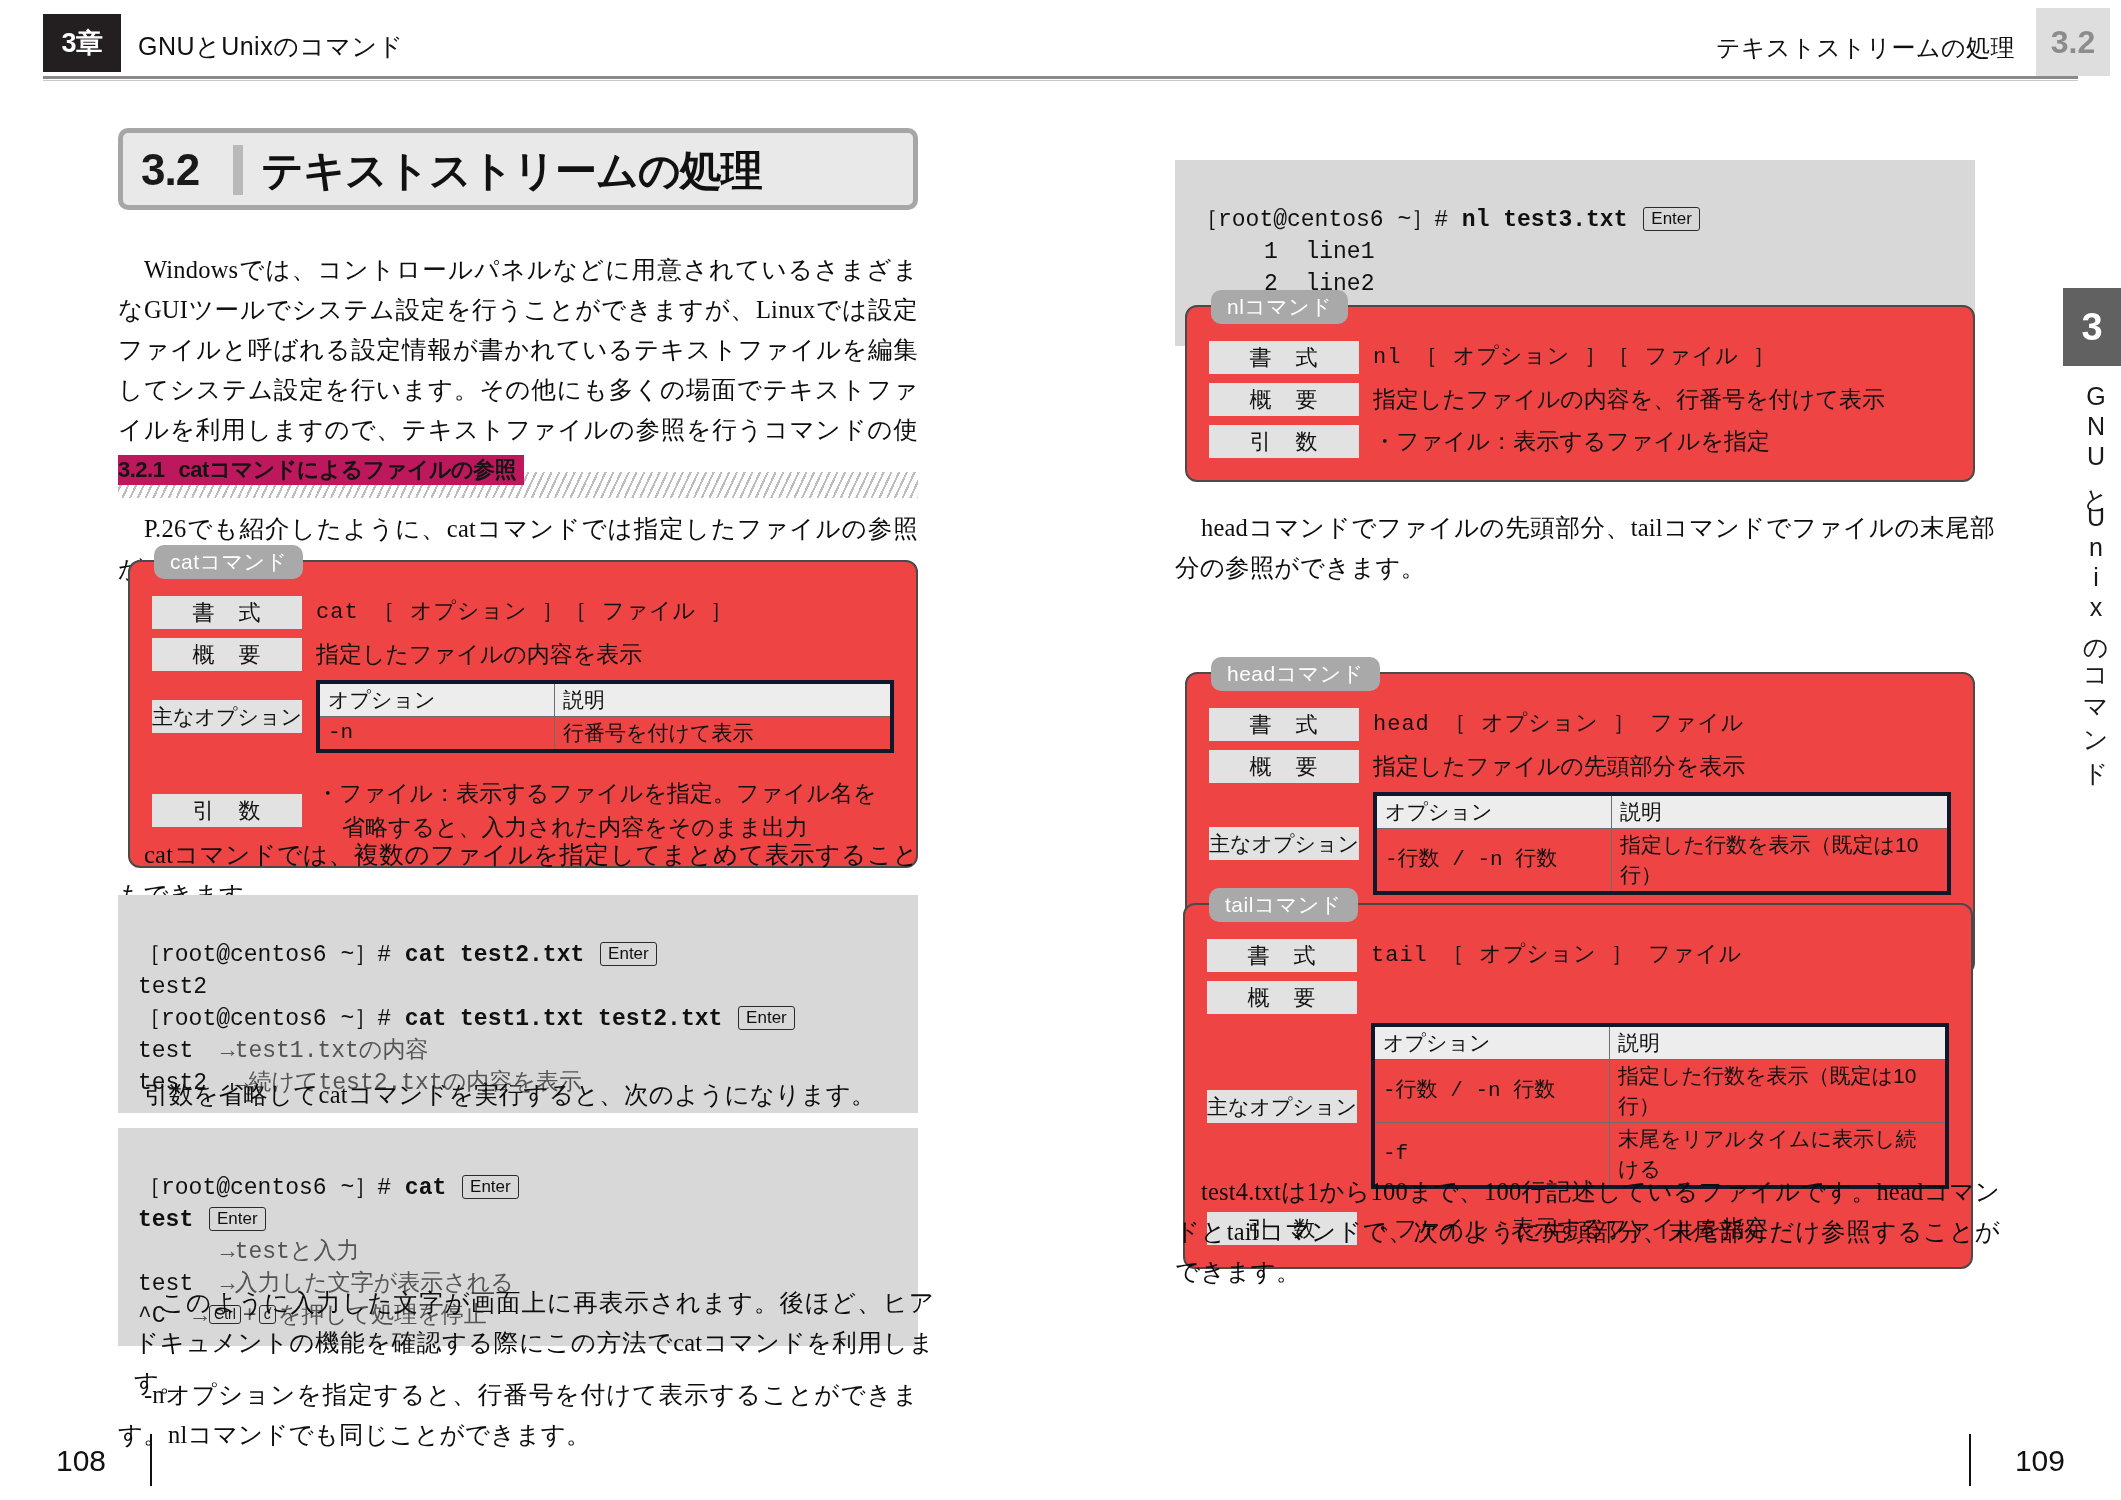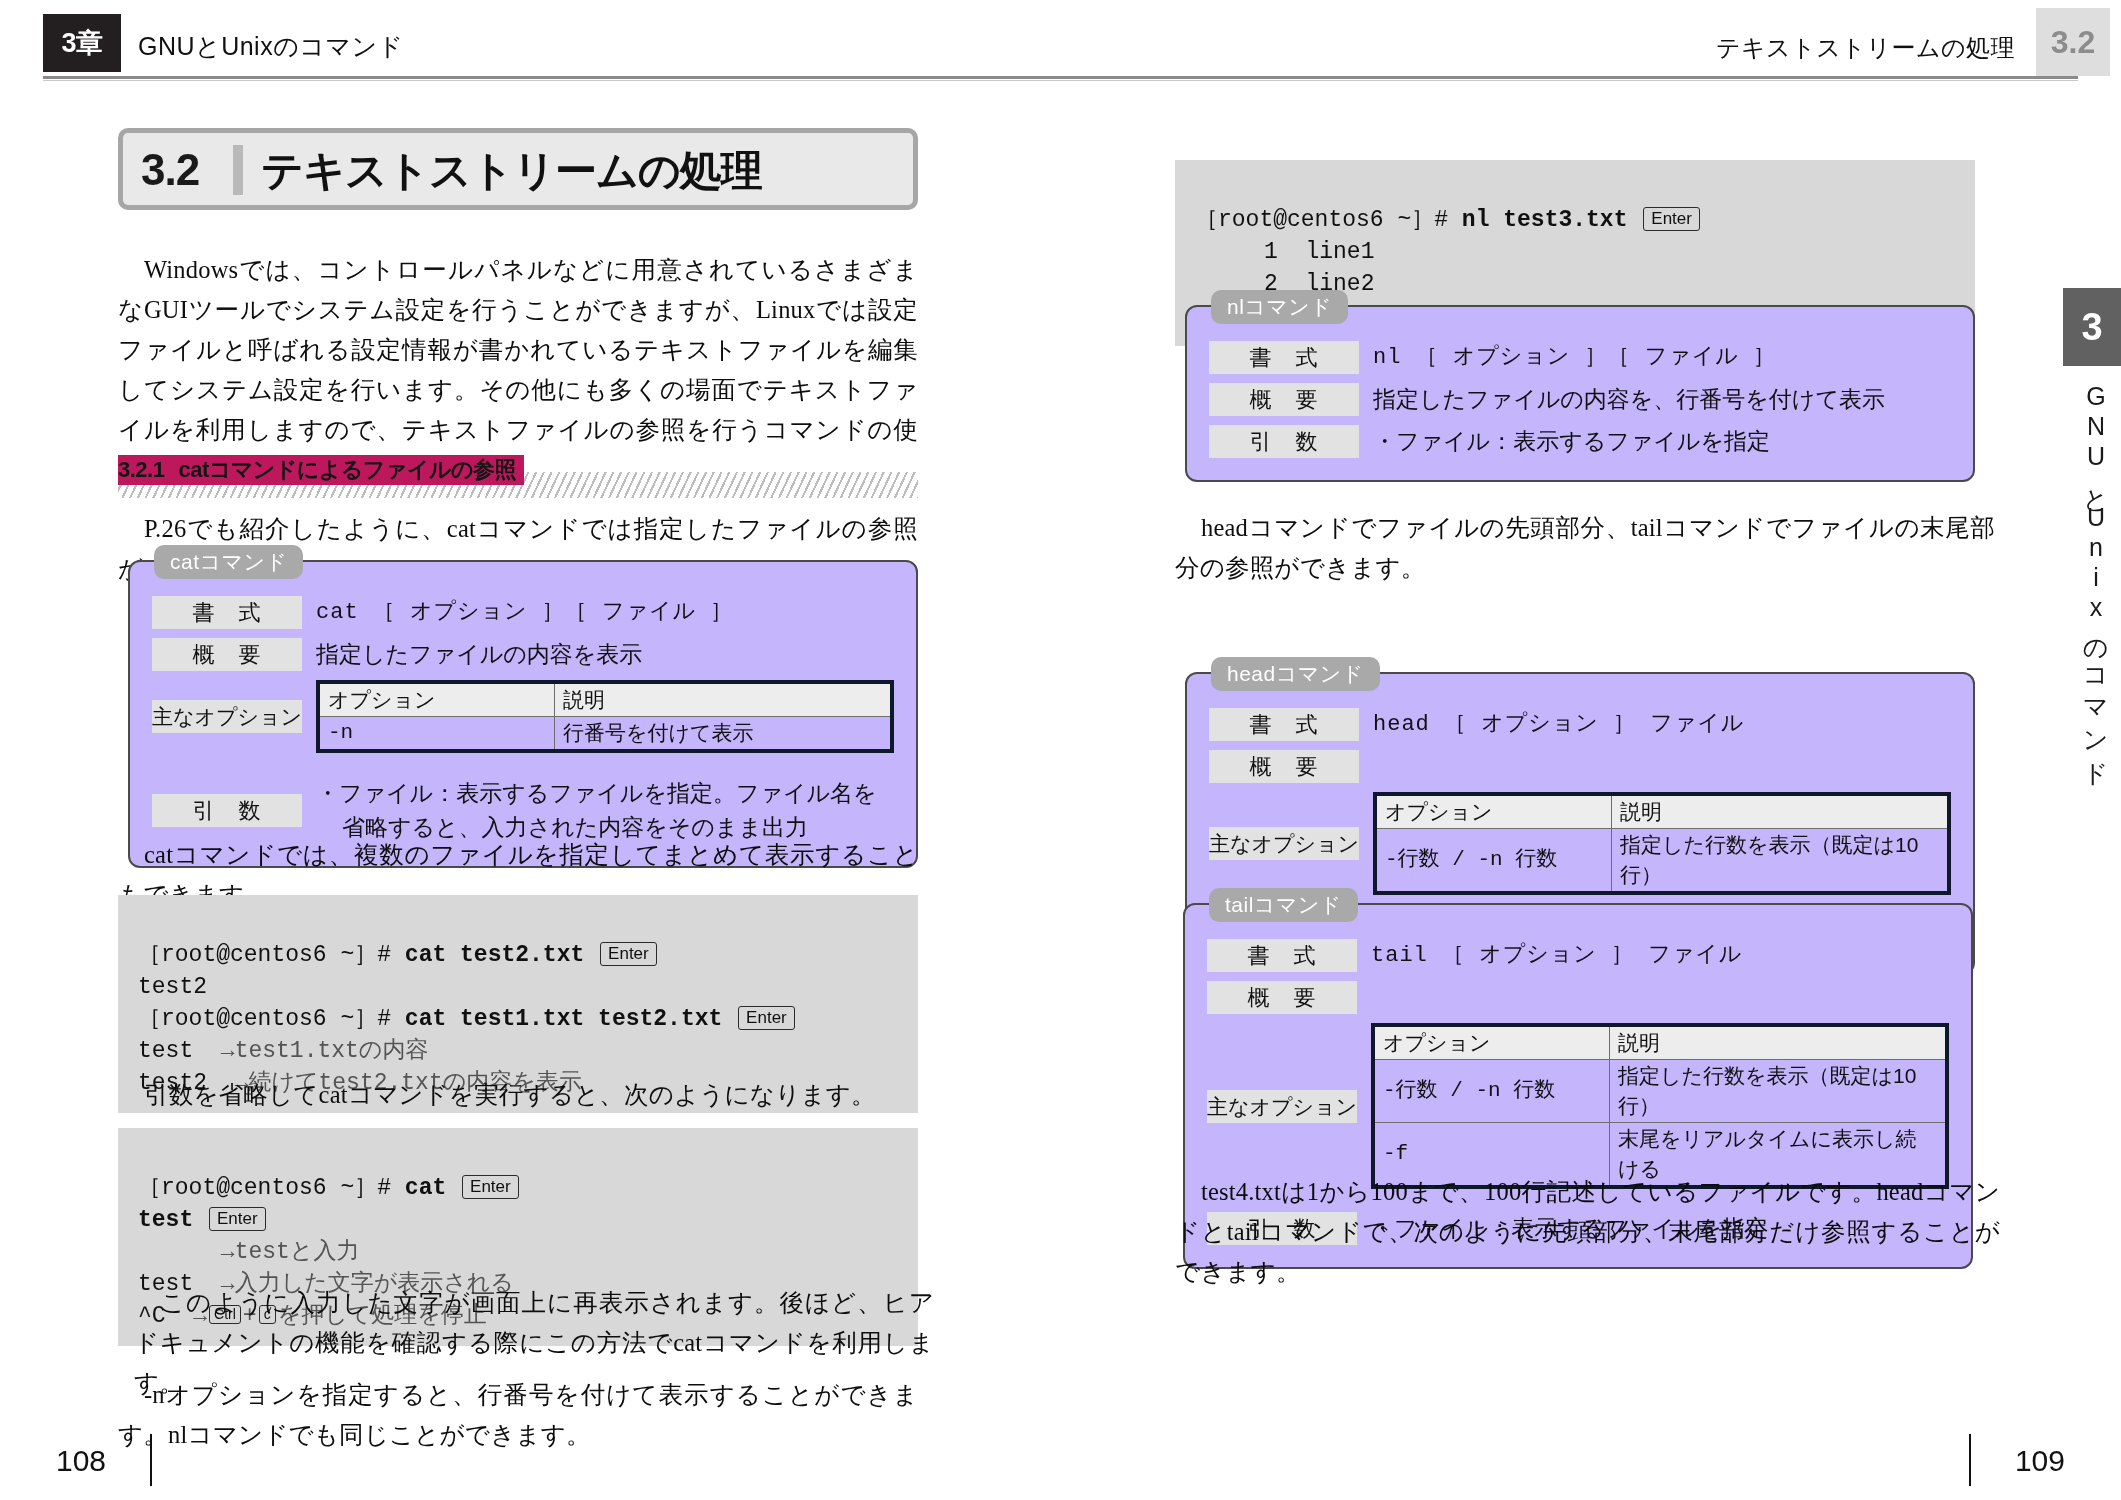--- a/index.html
+++ b/index.html
@@ -97,21 +97,21 @@
   .subhead .hatch{
     position:absolute;left:0;right:0;bottom:3px;height:26px;z-index:1;
     background:repeating-linear-gradient(115deg,
        #bdbdbd 0px,#bdbdbd 2px,#ffffff 2px,#ffffff 7px);
   }
 
   
   .cmdbox{
     position:relative;
     border:2px solid #4a4a4a;border-radius:12px;
-    background:#c4b5fd;box-sizing:border-box;
+    background:#ef4444;box-sizing:border-box;
     padding:34px 22px 22px 22px;
   }
   .cmdbox-tab{
     position:absolute;left:24px;top:-17px;
     background:#a9a9a9;color:#fff;border-radius:10px;
     font-family:"Liberation Sans","DejaVu Sans",sans-serif;
     font-size:21px;line-height:34px;height:34px;padding:0 16px;
     letter-spacing:0.5px;
   }
   .cmdrow{display:flex;align-items:center;margin-bottom:9px;}
@@ -324,20 +324,21 @@
     </div>
 
     <div class="cmdbox" style="position:absolute;top:672px;left:10px;width:790px;">
       <div class="cmdbox-tab">headコマンド</div>
       <div class="cmdrow">
         <div class="cmdlabel">書　式</div>
         <div class="cmdvalue code">head ［ オプション ］ ファイル</div>
       </div>
       <div class="cmdrow">
         <div class="cmdlabel">概　要</div>
+        <div class="cmdvalue">指定したファイルの先頭部分を表示</div>
       </div>
       <div class="cmdrow">
         <div class="cmdlabel wide">主なオプション</div>
         <table class="opt-table">
           <tbody>
               <tr class="hdr">
             <td class="c1">オプション</td>
             <td>説明</td>
           </tr>
           <tr>

